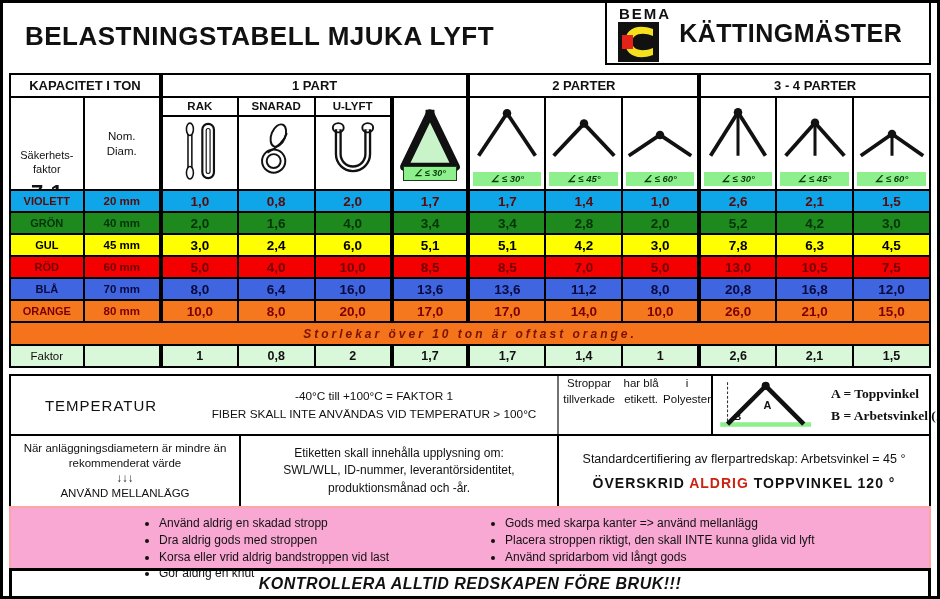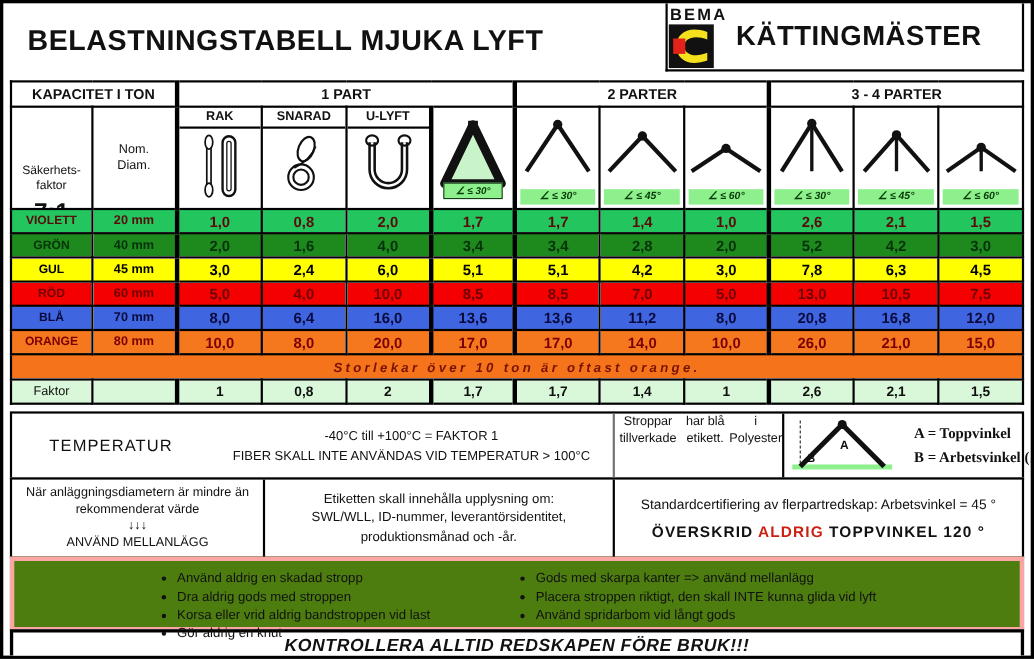--- a/index.html
+++ b/index.html
@@ -2,21 +2,21 @@
 <html><head>
 <meta charset="utf-8">
 <style>
   html,body{margin:0;padding:0;background:#9a9a9a;}
   .page{width:940px;height:599px;box-sizing:border-box;background:#fff;border:3px solid #000;
         padding:4px 6px;font-family:"Liberation Sans",sans-serif;color:#111;position:relative;overflow:hidden;}
   
   .header{position:relative;height:62px;}
   .title{position:absolute;left:16px;top:14px;font-size:26px;font-weight:700;letter-spacing:0.5px;white-space:nowrap;}
   .logobox{position:absolute;right:0;top:-4px;width:326px;height:62px;border:2px solid #000;border-top:none;
-           display:flex;align-items:center;box-sizing:border-box;}
+           display:flex;align-items:center;box-sizing:border-box;padding-left:10px;}
   .logo-left{display:flex;flex-direction:column;align-items:flex-start;}
   .bema{font-size:15px;font-weight:700;letter-spacing:2px;line-height:1;margin:2px 0 1px 2px;}
   .brand{font-size:25px;font-weight:700;letter-spacing:0.5px;margin-left:8px;white-space:nowrap;}
   
   table.main{width:100%;border-collapse:collapse;table-layout:fixed;margin-top:4px;}
   .main th,.main td{border:2px solid #000;text-align:center;vertical-align:middle;padding:0;overflow:hidden;}
   .groups th{height:21px;font-size:13px;font-weight:700;}
   .bl3{border-left-width:4px !important;}
   .subhead td{height:86px;vertical-align:top;}
   .safety{font-size:11px;line-height:1.25;margin-top:34px;}
@@ -49,21 +49,21 @@
   .b1-right{flex:1;display:flex;align-items:center;justify-content:space-evenly;}
   .legend{font-family:"Liberation Serif",serif;font-weight:700;font-size:13.5px;line-height:1.6;white-space:nowrap;}
   .band2{height:74px;margin-top:-2px;}
   .b2{display:flex;flex-direction:column;justify-content:center;text-align:center;box-sizing:border-box;}
   .b2-a{flex:0 0 230px;border-right:2px solid #000;font-size:11.5px;line-height:1.3;}
   .b2-a .caps{margin-top:1px;}
   .b2-b{flex:0 0 318px;border-right:2px solid #000;font-size:12px;line-height:1.45;}
   .b2-c{flex:1;font-size:12.5px;}
   .b2-c .l2{font-weight:700;font-size:14px;letter-spacing:1px;margin-top:9px;}
   .red{color:#cc2211;}
-  .bullets{height:60px;margin-top:-2px;border:4px solid #fca5a5;display:flex;font-size:12px;background:#4d7c0f;}
+  .bullets{height:60px;margin-top:-2px;border:2px solid #fca5a5;display:flex;font-size:12px;background:#f9a8d4;gap:20px;}
   .bullets .colL{flex:0 0 452px;}
   .bullets ul{margin:7px 0 0 148px;padding:0;list-style:disc;line-height:1.4;}
   .bullets .colR ul{margin-left:22px;}
   .footer{height:25px;margin-top:-2px;border:3px solid #000;display:flex;align-items:center;justify-content:center;
           font-style:italic;font-weight:700;font-size:16px;letter-spacing:0.5px;background:#fff;}
   svg{display:block;}
 </style>
 </head>
 <body>
 
@@ -238,21 +238,21 @@
                   <line x1="37" y1="30" x2="70" y2="53"></line>
                 </g>
             <line x1="37" y1="30" x2="37" y2="53" stroke="#111" stroke-width="3.2"></line>
             <circle cx="37" cy="30" r="4.5" fill="#111"></circle>
           </svg>
         </div>
         <div class="angle-strip">∠ ≤ 60°</div>
       </td>
     </tr>
 
-    <tr class="datarow" style="background-color: #22c55e; color: rgb(90, 10, 10);">
+    <tr class="datarow" style="background-color: #0ea5e9; color: rgb(90, 10, 10);">
       <td class="rowname">VIOLETT</td>
       <td class="rowdiam">20 mm</td>
       <td class="bl3">1,0</td>
       <td>0,8</td>
       <td>2,0</td>
       <td class="bl3">1,7</td>
       <td class="bl3">1,7</td>
       <td>1,4</td>
       <td>1,0</td>
       <td class="bl3">2,6</td>

